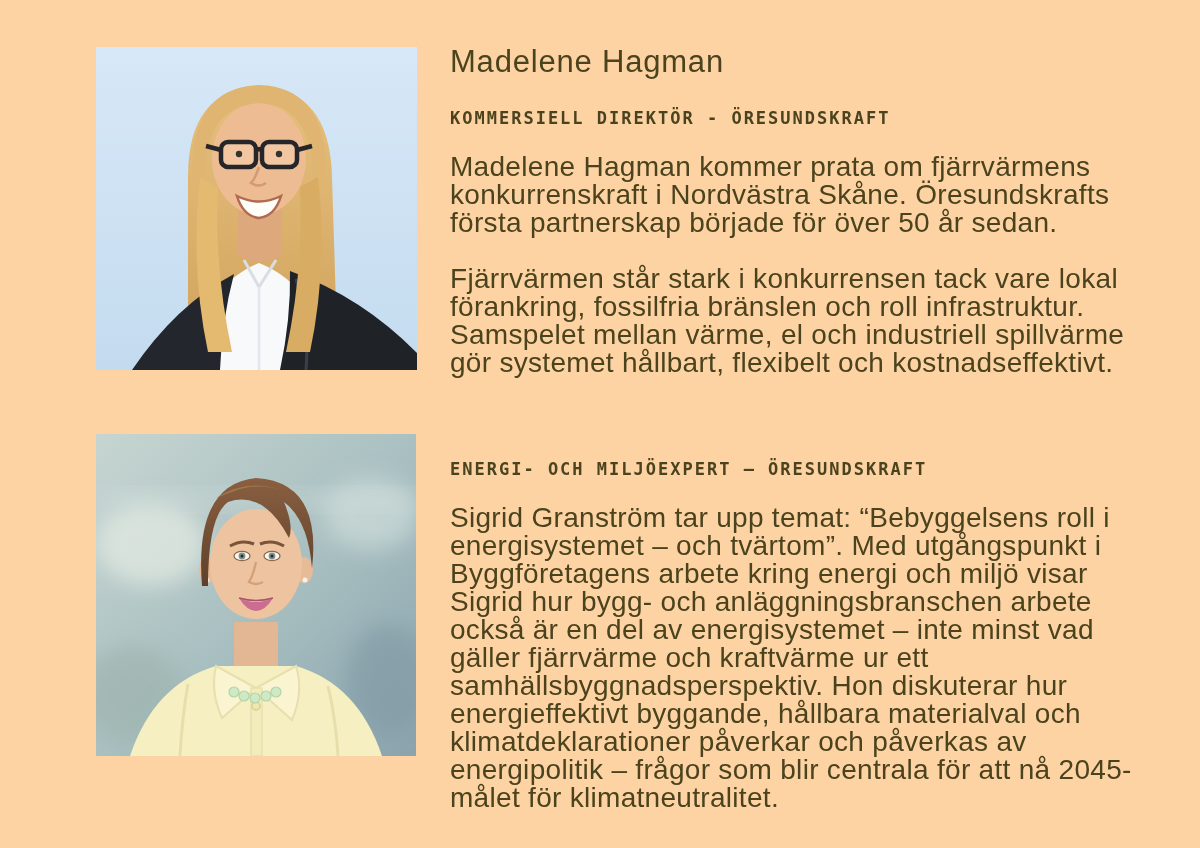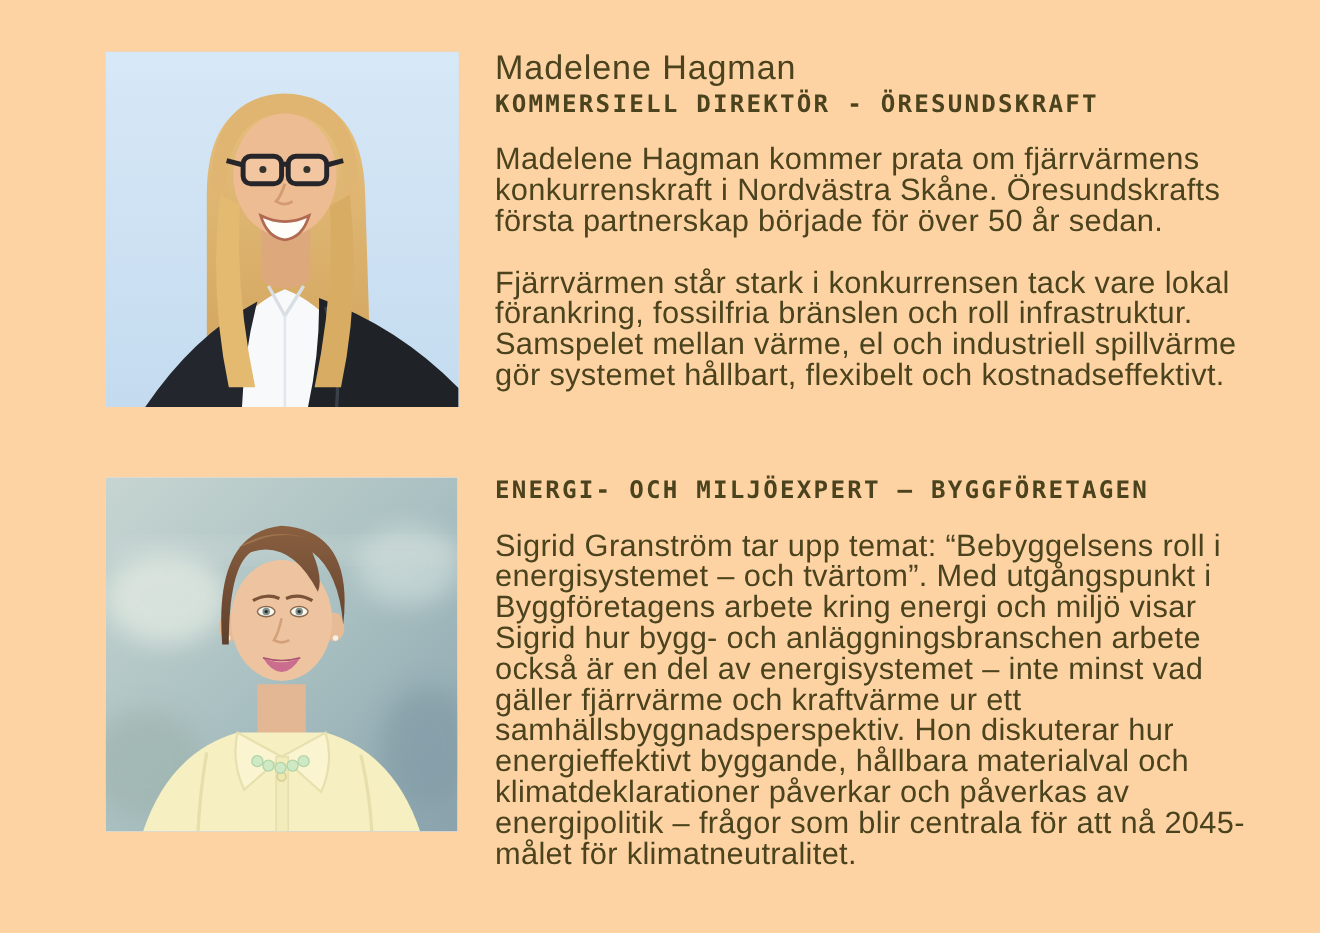--- a/index.html
+++ b/index.html
@@ -40,24 +40,24 @@
   #text-2{top:431px;}
   .speaker-name{
     margin:0;
     font-size:31px;
     font-weight:500;
     letter-spacing:0.8px;
     line-height:36px;
     color:var(--ink);
   }
   .speaker-role{
-    margin-top:6px;
+    margin-top:28px;
     font-family:"DejaVu Sans Mono", monospace;
     font-weight:bold;
-    font-size:22px;
+    font-size:17px;
     letter-spacing:2px;
     line-height:20px;
     color:var(--ink);
   }
   .speaker-bio{
     margin-top:25px;
     font-size:28px;
     line-height:28px;
     letter-spacing:0.3px;
   }
@@ -196,19 +196,19 @@
       </g>
 
       <path d="M160 128 Q157 142 153 148 Q160 152 167 148" fill="none" stroke="#d3a079" stroke-width="2.3"></path>
 
       <path d="M143 164 Q160 172 177 164 Q169 177 160 177 Q151 177 143 164 Z" fill="#ca6d8f"></path>
       <path d="M143 164 Q160 169 177 164" fill="none" stroke="#a85273" stroke-width="1.4"></path>
     </svg>
   </div>
 
   <div class="speaker-text" id="text-2">
-    <div class="speaker-role">ENERGI- OCH MILJÖEXPERT – BYGGFÖRETAGEN</div>
+    <div class="speaker-role">ENERGI- OCH MILJÖEXPERT – ÖRESUNDSKRAFT</div>
     <div class="speaker-bio">
       <p>Sigrid Granström tar upp temat: “Bebyggelsens roll i energisystemet – och tvärtom”. Med utgångspunkt i Byggföretagens arbete kring energi och miljö visar Sigrid hur bygg- och anläggningsbranschen arbete också är en del av energisystemet – inte minst vad gäller fjärrvärme och kraftvärme ur ett samhällsbyggnadsperspektiv. Hon diskuterar hur energieffektivt byggande, hållbara materialval och klimatdeklarationer påverkar och påverkas av energipolitik – frågor som blir centrala för att nå 2045-målet för klimatneutralitet.</p>
     </div>
   </div>
 
 </div>
 
 </body></html>

